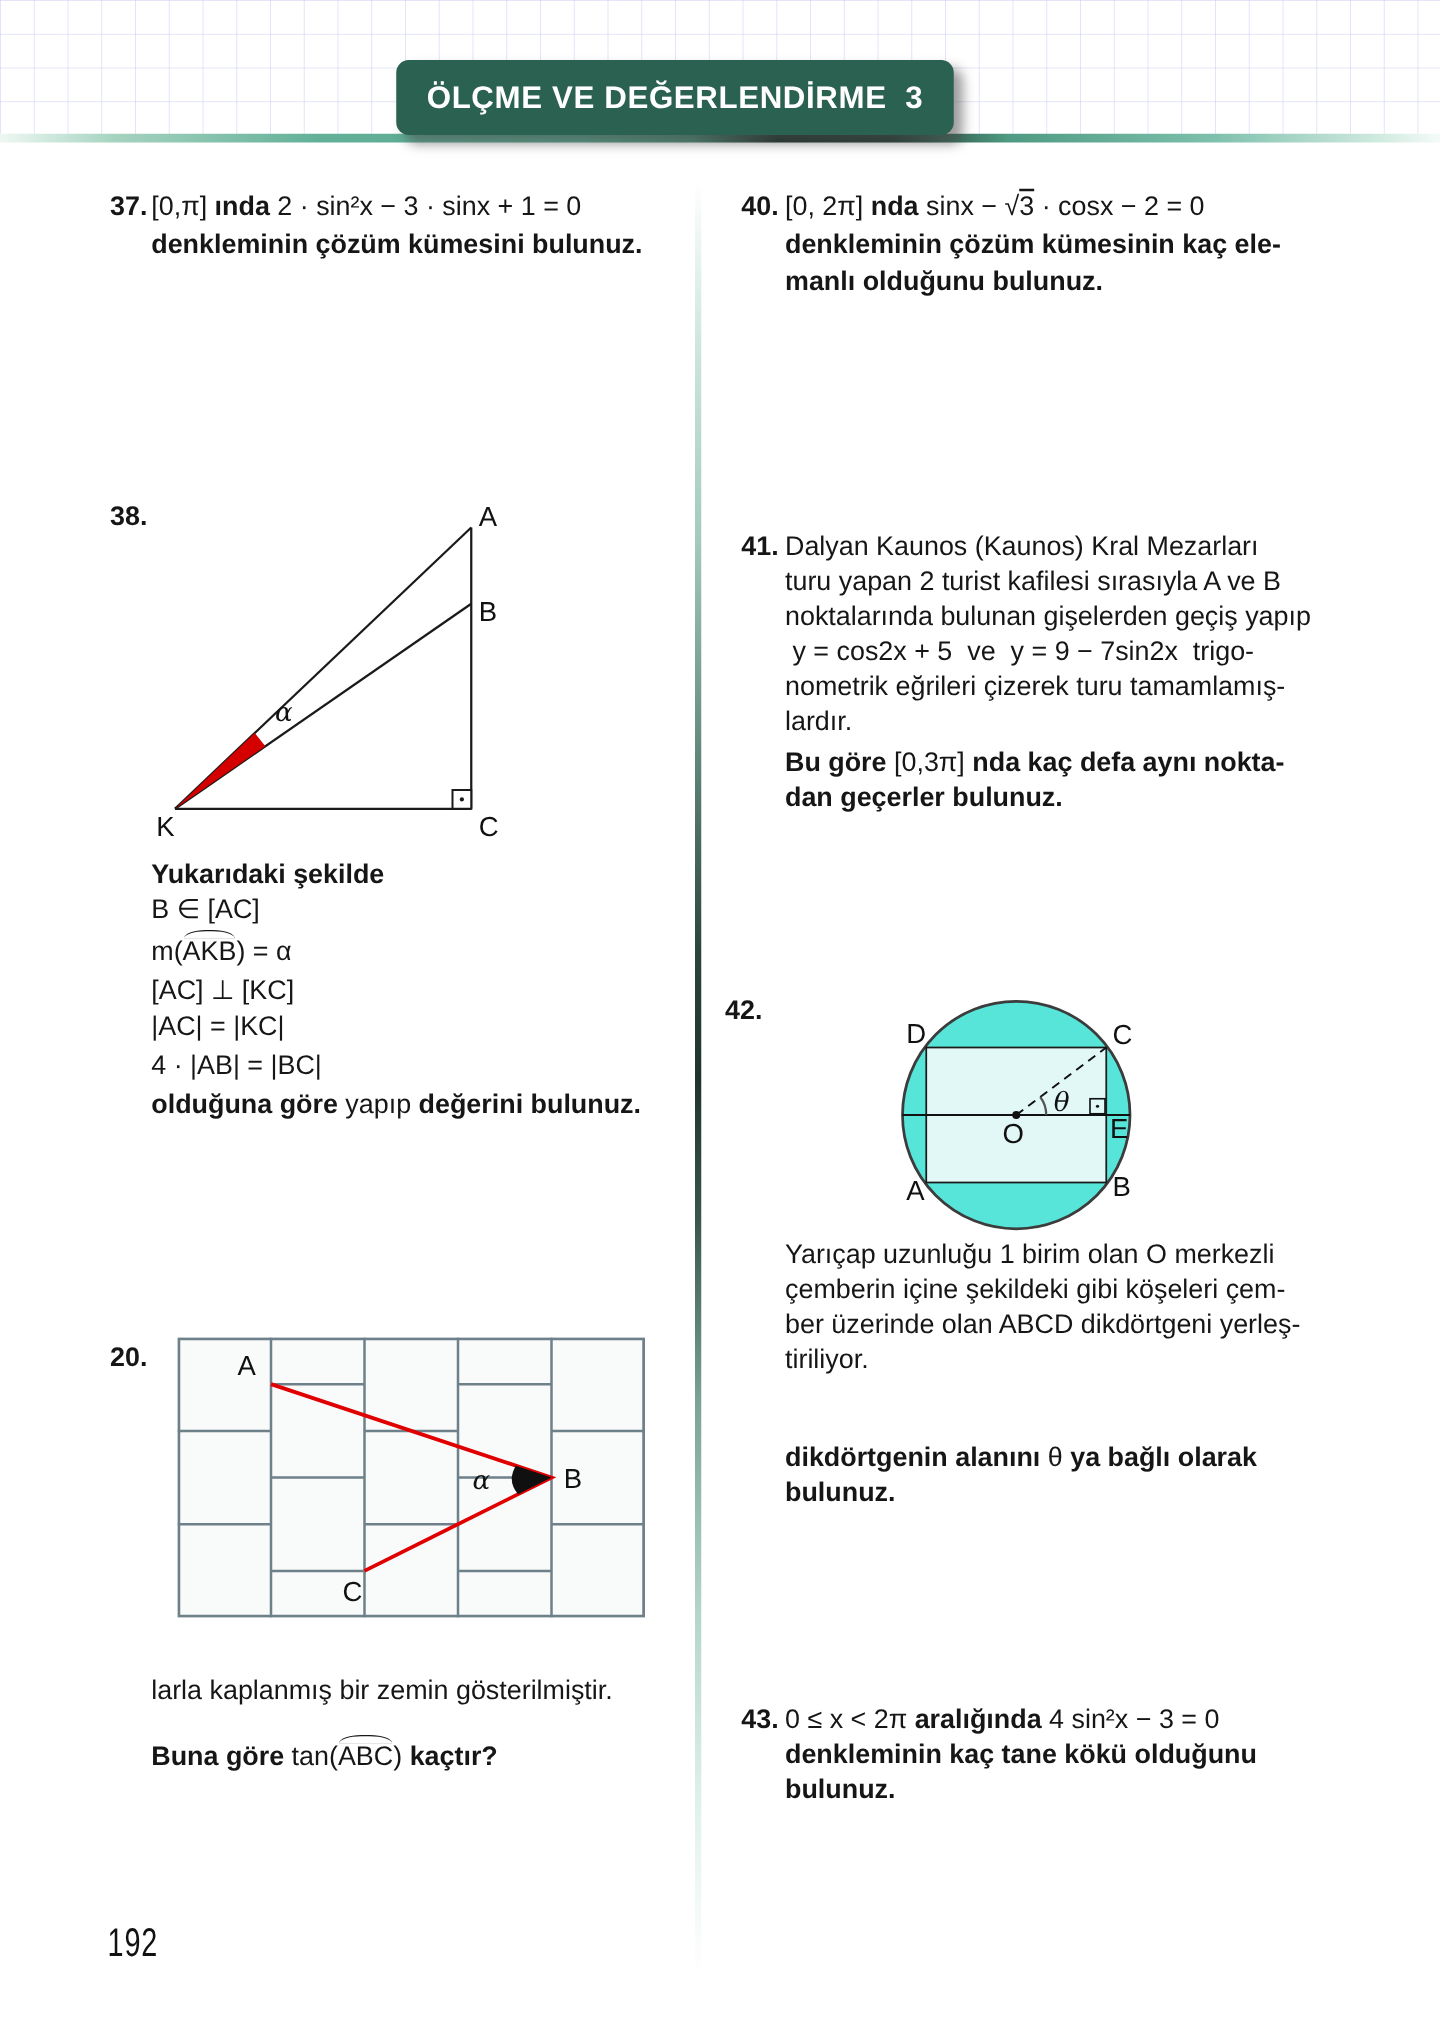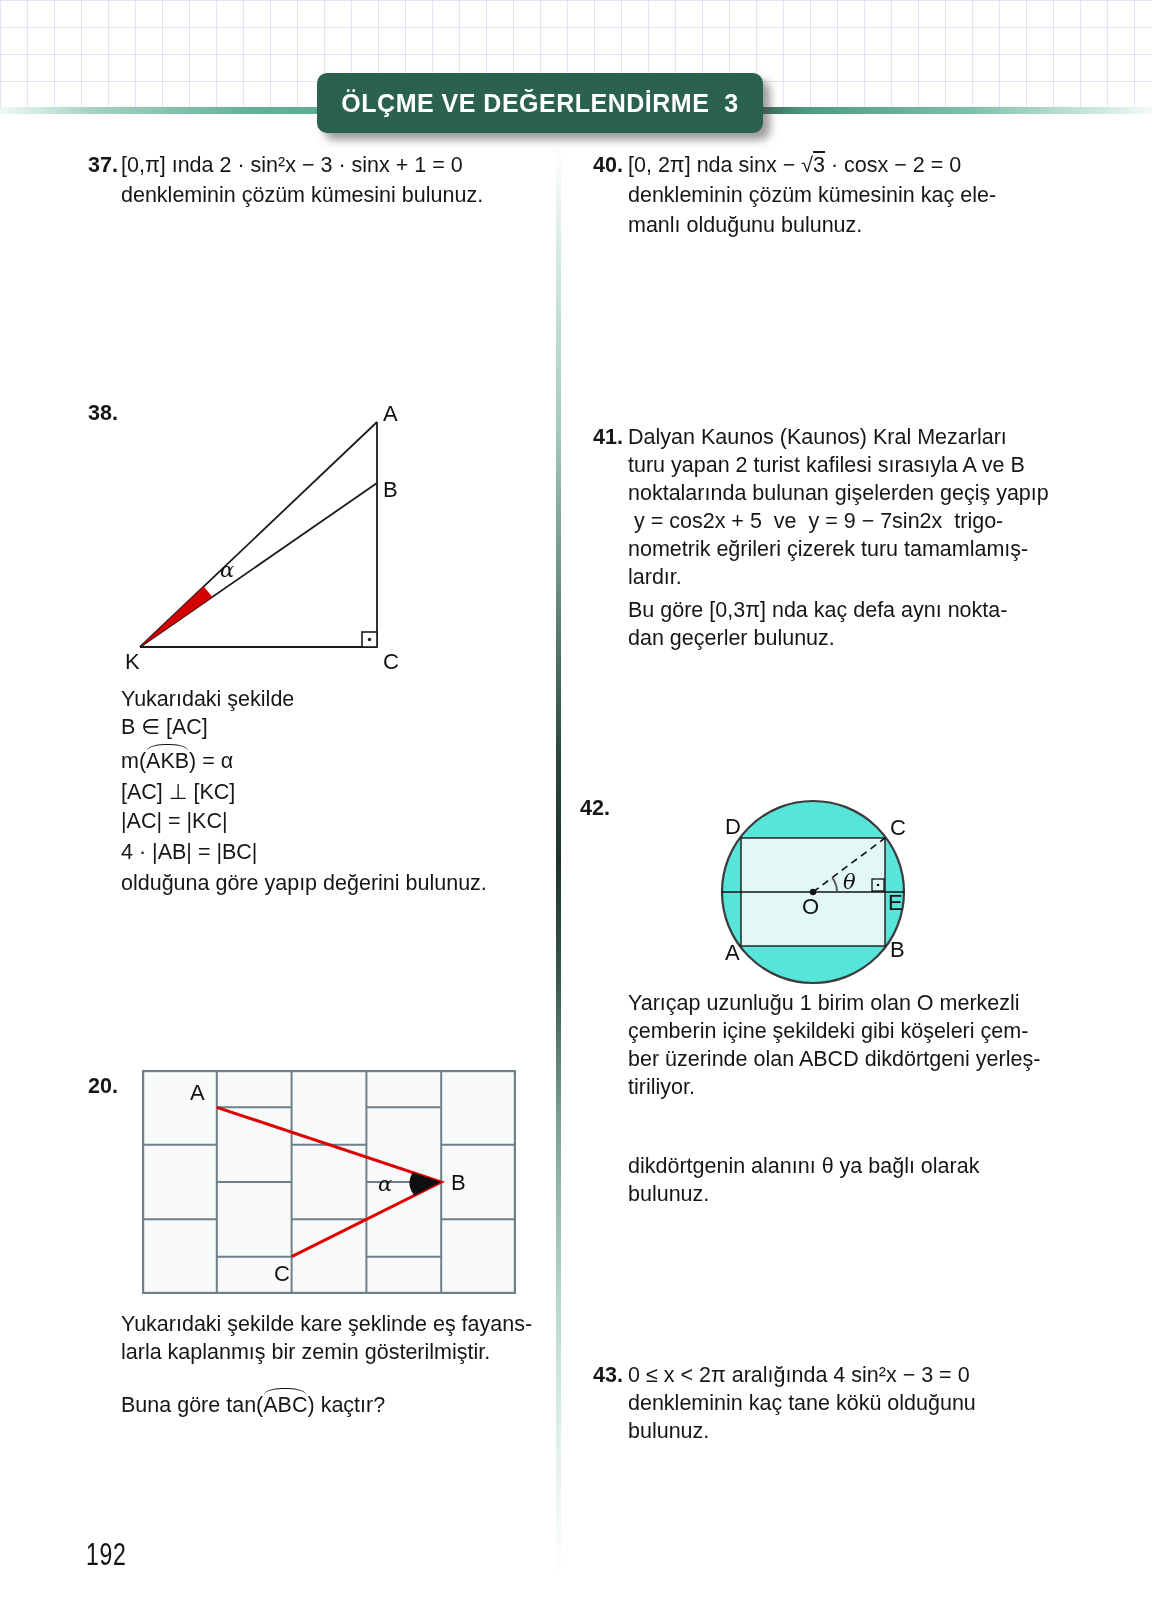--- a/index.html
+++ b/index.html
@@ -9,31 +9,31 @@
   
   .grid-bg{position:absolute;left:0;top:0;width:1152px;height:108px;background-color:#ffffff;
     background-image:linear-gradient(to bottom, rgba(200,202,238,.50) 1px, transparent 1px),
                      linear-gradient(to right, rgba(200,202,238,.50) 1px, transparent 1px);
     background-size:27px 27px;}
   .top-rule{position:absolute;left:0;top:107px;width:1152px;height:7px;
     background:linear-gradient(to right,#eef8f3 0%,#a5d3c0 8%,#63b098 22%,#57a78e 40%,
                #4a8d76 48%,#1b2f27 54%,#203a31 62%,#4f9a82 70%,#7cbfab 84%,#d2ebe1 96%,#f4fbf8 100%);}
   .banner{position:absolute;left:317px;top:48px;width:446px;height:60px;background:#2b6150;
     border-radius:10px;box-shadow:7px 7px 9px rgba(75,75,75,.55);
-    display:flex;align-items:center;justify-content:center;margin-top:25px;}
+    display:flex;align-items:center;justify-content:center;}
   .banner span{color:#ffffff;font-weight:700;font-size:25px;letter-spacing:.5px;white-space:pre;}
 
   
   .divider{position:absolute;left:556px;top:145px;width:5px;height:1435px;border-radius:3px;
     background:linear-gradient(to bottom, rgba(234,246,242,0) 0%,#d3e9e1 8%,#a3cabd 20%,
                #5d8177 33%,#2a443c 43%,#1f332c 50%,#3a574d 58%,#7aa295 68%,#b5d6ca 80%,
                #def0e9 90%, rgba(234,246,242,0) 100%);}
 
   .ln{position:absolute;white-space:pre;font-size:21.5px;line-height:26px;}
-  .b{font-weight:400;}
+  .b{font-weight:700;}
   .qnum{font-weight:700;}
 
   
   .hat{position:relative;display:inline-block;}
   .hat::before{content:"";position:absolute;left:1px;right:1px;top:-4px;height:6px;
     border-top:1.8px solid #161616;border-radius:60% 60% 0 0 / 140% 140% 0 0;}
   .ovl{text-decoration:overline;}
 
   .fig-label{font-family:"Liberation Sans","DejaVu Sans",sans-serif;font-size:22px;fill:#111;}
   .fig-italic{font-family:"DejaVu Serif",serif;font-style:italic;font-size:21px;fill:#111;}
@@ -103,21 +103,20 @@
       <line x1="224.4" y1="112" x2="299.2" y2="112"></line>
       <line x1="224.4" y1="186.7" x2="299.2" y2="186.7"></line>
     </g>
     <polyline points="74.8,37.3 299.2,112 149.6,186.7" fill="none" stroke="#e00000" stroke-width="3"></polyline>
     <path d="M299.2,112 L270.7,102.5 Q263.3,114.6 272.4,125.4 Z" fill="#101010"></path>
     <text class="fig-italic" x="236" y="121" font-size="19">α</text>
     <text class="fig-label" x="48" y="30">A</text>
     <text class="fig-label" x="309" y="120">B</text>
     <text class="fig-label" x="132" y="211">C</text>
   </svg>
-  <div class="ln" style="left:121px;top:1311px">Yukarıdaki şekilde kare şeklinde eş fayans-</div>
   <div class="ln" style="left:121px;top:1339px">larla kaplanmış bir zemin gösterilmiştir.</div>
   <div class="ln" style="left:121px;top:1392px"><span class="b">Buna göre </span><span>tan(</span><span class="hat">ABC</span><span>) </span><span class="b">kaçtır?</span></div>
 
   <div class="ln qnum" style="left:593px;top:152px">40.</div>
   <div class="ln" style="left:628px;top:152px"><span>[0, 2π] </span><span class="b">nda </span><span>sinx − </span><span>√</span><span class="ovl">3</span><span> · cosx − 2 = 0</span></div>
   <div class="ln b" style="left:628px;top:182px">denkleminin çözüm kümesinin kaç ele-</div>
   <div class="ln b" style="left:628px;top:212px">manlı olduğunu bulunuz.</div>
 
   <div class="ln qnum" style="left:593px;top:424px">41.</div>
   <div class="ln" style="left:628px;top:424px">Dalyan Kaunos (Kaunos) Kral Mezarları</div>

